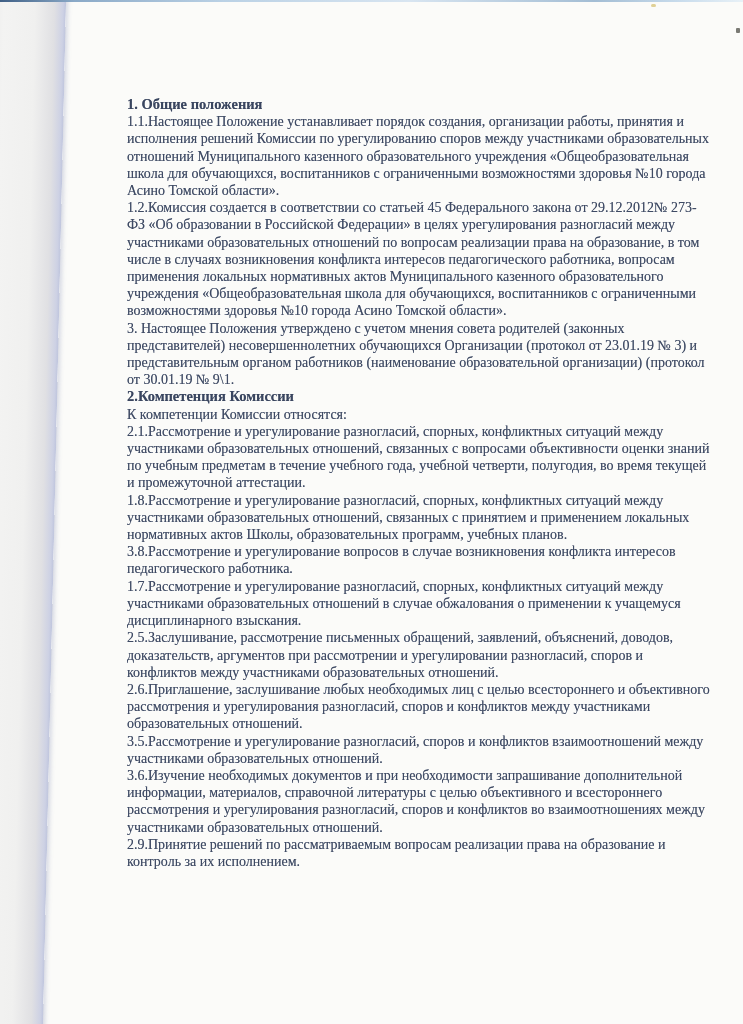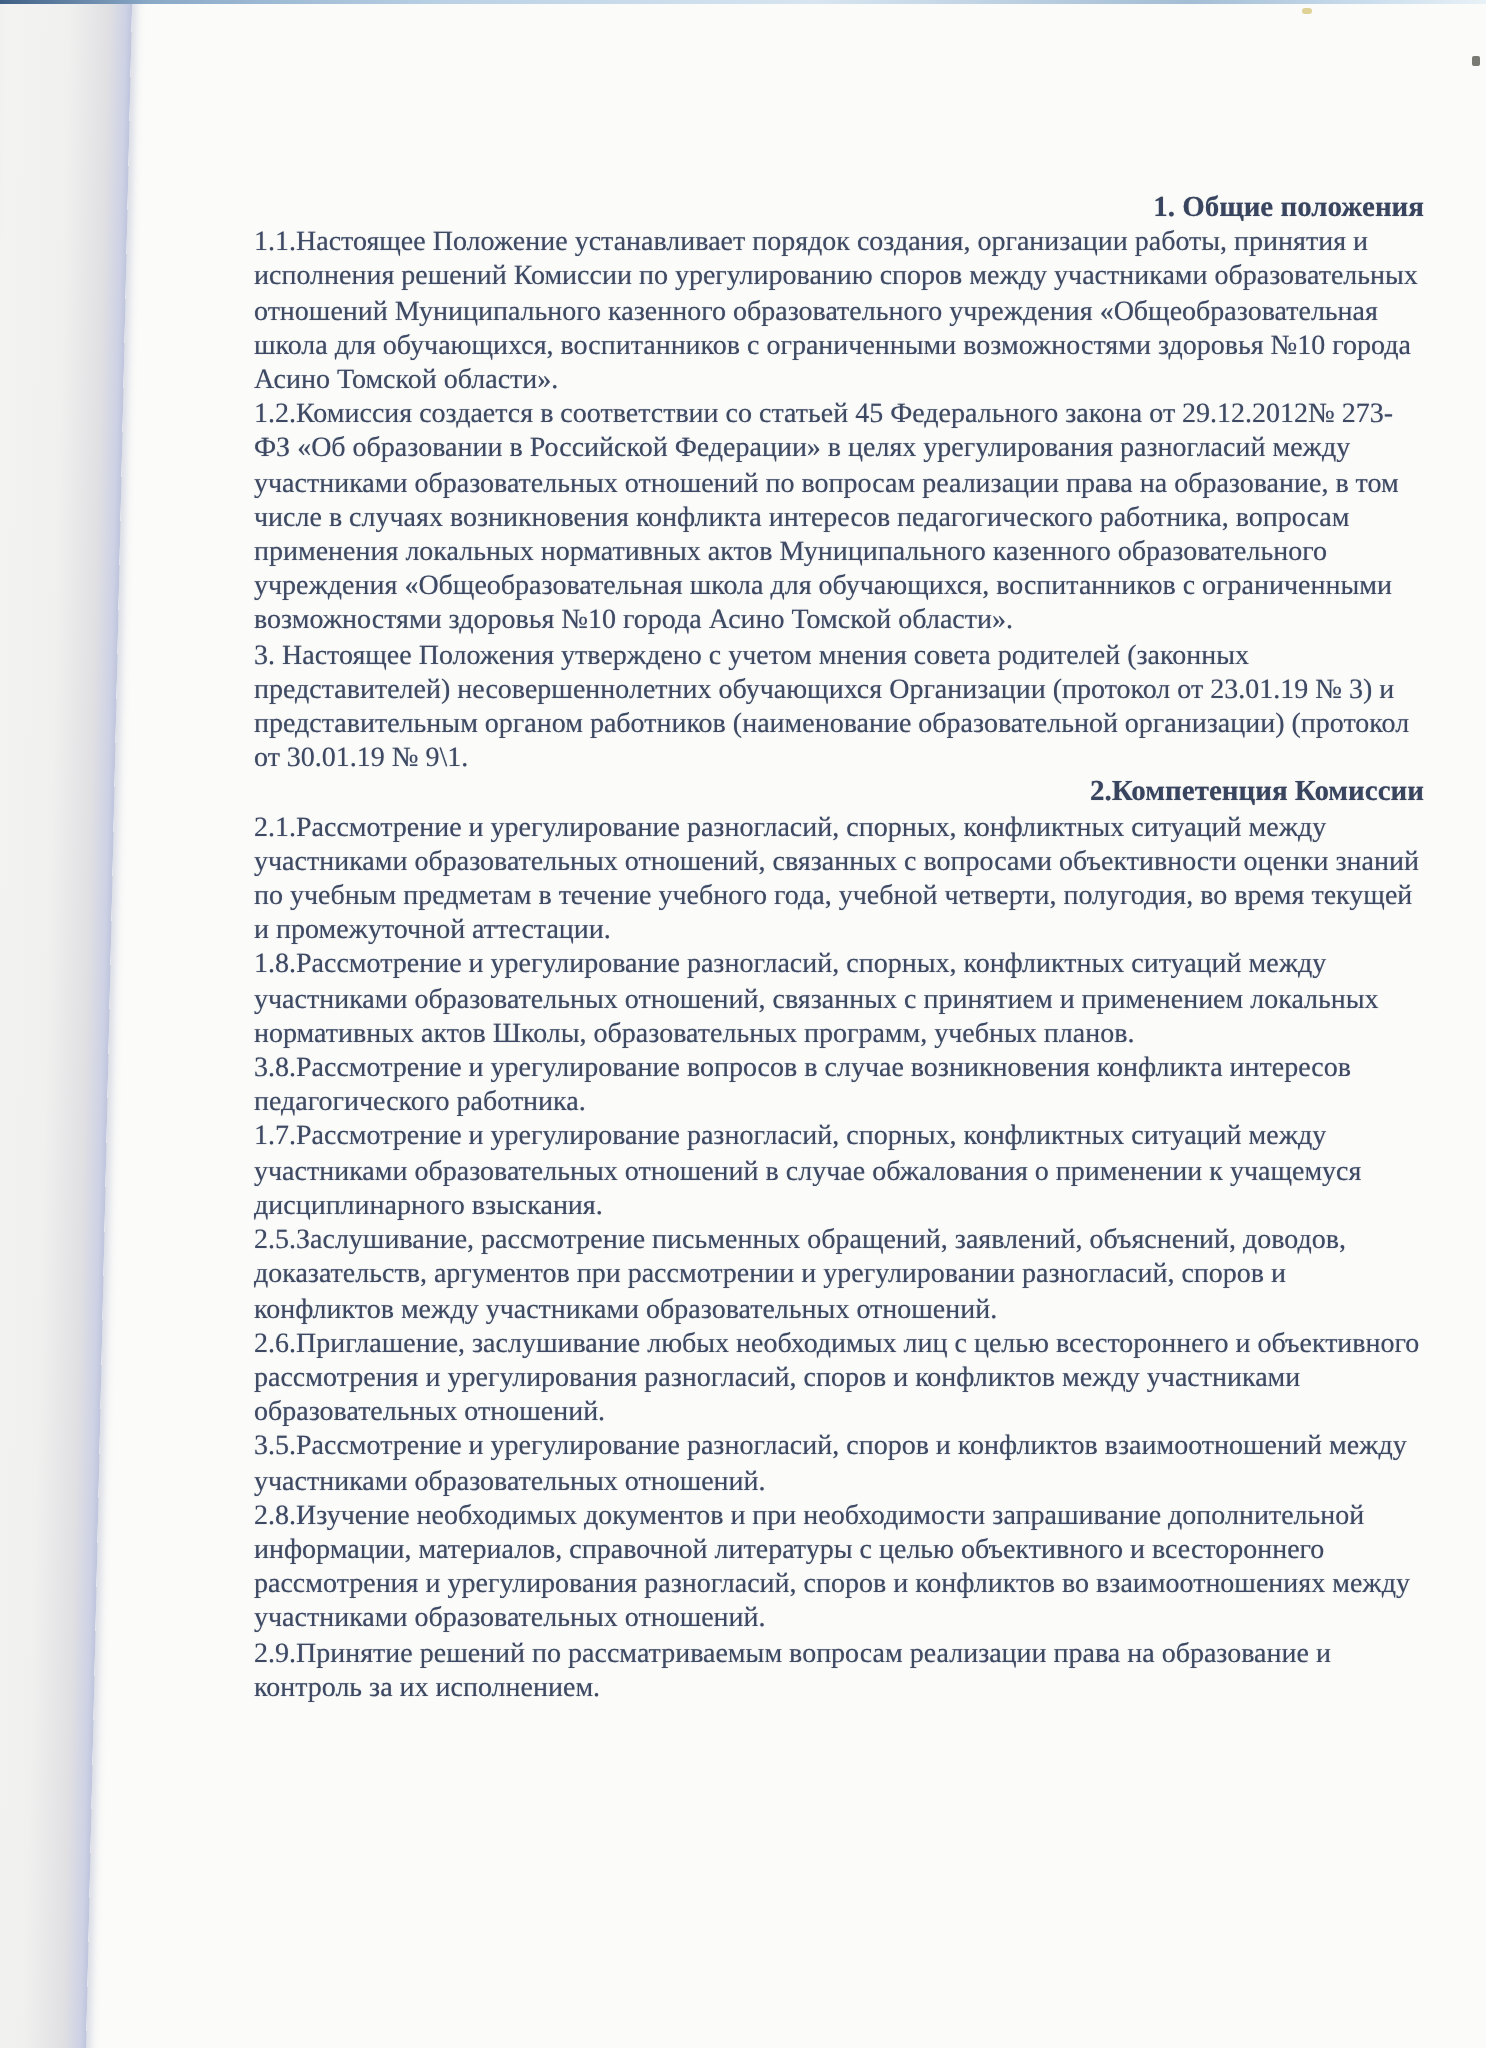--- a/index.html
+++ b/index.html
@@ -78,21 +78,21 @@
     color: #3e4a64;
     font-size: 14px;
     line-height: 17.2px;
     text-shadow: 0 0 0.5px rgba(62, 74, 100, 0.55);
   }
   .text-layer p { margin: 0; }
   .sec-heading {
     margin: 0;
     font-size: 14.5px;
     font-weight: bold;
-    text-align: right;
+    text-align: left;
     color: #39455f;
   }
   .sec-heading.second { }
 </style>
 </head>
 <body>
 
 <div class="scan-root">
 
   <div class="tilt-wrap">
@@ -105,24 +105,25 @@
   <div class="speck-yellow"></div>
 
   <div class="text-layer">
 
     <h2 class="sec-heading">1. Общие положения</h2>
     <p>1.1.Настоящее Положение устанавливает порядок создания, организации работы, принятия и исполнения решений Комиссии по урегулированию споров между участниками образовательных отношений Муниципального казенного образовательного учреждения «Общеобразовательная школа для обучающихся, воспитанников с ограниченными возможностями здоровья №10 города Асино Томской области».</p>
     <p>1.2.Комиссия создается в соответствии со статьей 45 Федерального закона от 29.12.2012№ 273-ФЗ «Об образовании в Российской Федерации» в целях урегулирования разногласий между участниками образовательных отношений по вопросам реализации права на образование, в том числе в случаях возникновения конфликта интересов педагогического работника, вопросам применения локальных нормативных актов Муниципального казенного образовательного учреждения «Общеобразовательная школа для обучающихся, воспитанников с ограниченными возможностями здоровья №10 города Асино Томской области».</p>
     <p>3. Настоящее Положения утверждено с учетом мнения  совета родителей (законных представителей) несовершеннолетних обучающихся Организации (протокол от 23.01.19 № 3) и  представительным органом работников (наименование образовательной организации) (протокол от 30.01.19 № 9\1.</p>
 
     <h2 class="sec-heading second">2.Компетенция Комиссии</h2>
+    <p>К компетенции Комиссии относятся:</p>
     <p>2.1.Рассмотрение и урегулирование разногласий, спорных, конфликтных ситуаций между участниками образовательных отношений, связанных с вопросами объективности оценки знаний по учебным предметам в течение учебного года, учебной четверти, полугодия, во время текущей и промежуточной аттестации.</p>
     <p>1.8.Рассмотрение и урегулирование разногласий, спорных, конфликтных ситуаций между участниками образовательных отношений, связанных с принятием и применением локальных нормативных актов Школы, образовательных программ, учебных планов.</p>
     <p>3.8.Рассмотрение и урегулирование вопросов в случае возникновения конфликта интересов педагогического работника.</p>
     <p>1.7.Рассмотрение и урегулирование разногласий, спорных, конфликтных ситуаций между участниками образовательных отношений в случае обжалования о применении к учащемуся дисциплинарного взыскания.</p>
     <p>2.5.Заслушивание, рассмотрение письменных обращений, заявлений, объяснений, доводов, доказательств, аргументов при рассмотрении и урегулировании разногласий, споров и конфликтов между участниками образовательных отношений.</p>
     <p>2.6.Приглашение, заслушивание любых необходимых лиц с целью всестороннего и объективного рассмотрения и урегулирования разногласий, споров и конфликтов между участниками образовательных отношений.</p>
     <p>3.5.Рассмотрение и урегулирование разногласий, споров и конфликтов взаимоотношений между участниками образовательных отношений.</p>
-    <p>2.8.Изучение необходимых документов и при необходимости запрашивание дополнительной информации, материалов, справочной литературы с целью объективного и всестороннего рассмотрения и урегулирования разногласий, споров и конфликтов во взаимоотношениях между участниками образовательных отношений.</p>
+    <p>3.6.Изучение необходимых документов и при необходимости запрашивание дополнительной информации, материалов, справочной литературы с целью объективного и всестороннего рассмотрения и урегулирования разногласий, споров и конфликтов во взаимоотношениях между участниками образовательных отношений.</p>
     <p>2.9.Принятие решений по рассматриваемым вопросам реализации права на образование и контроль за их исполнением.</p>
 
   </div>
 </div>
 
 </body></html>

